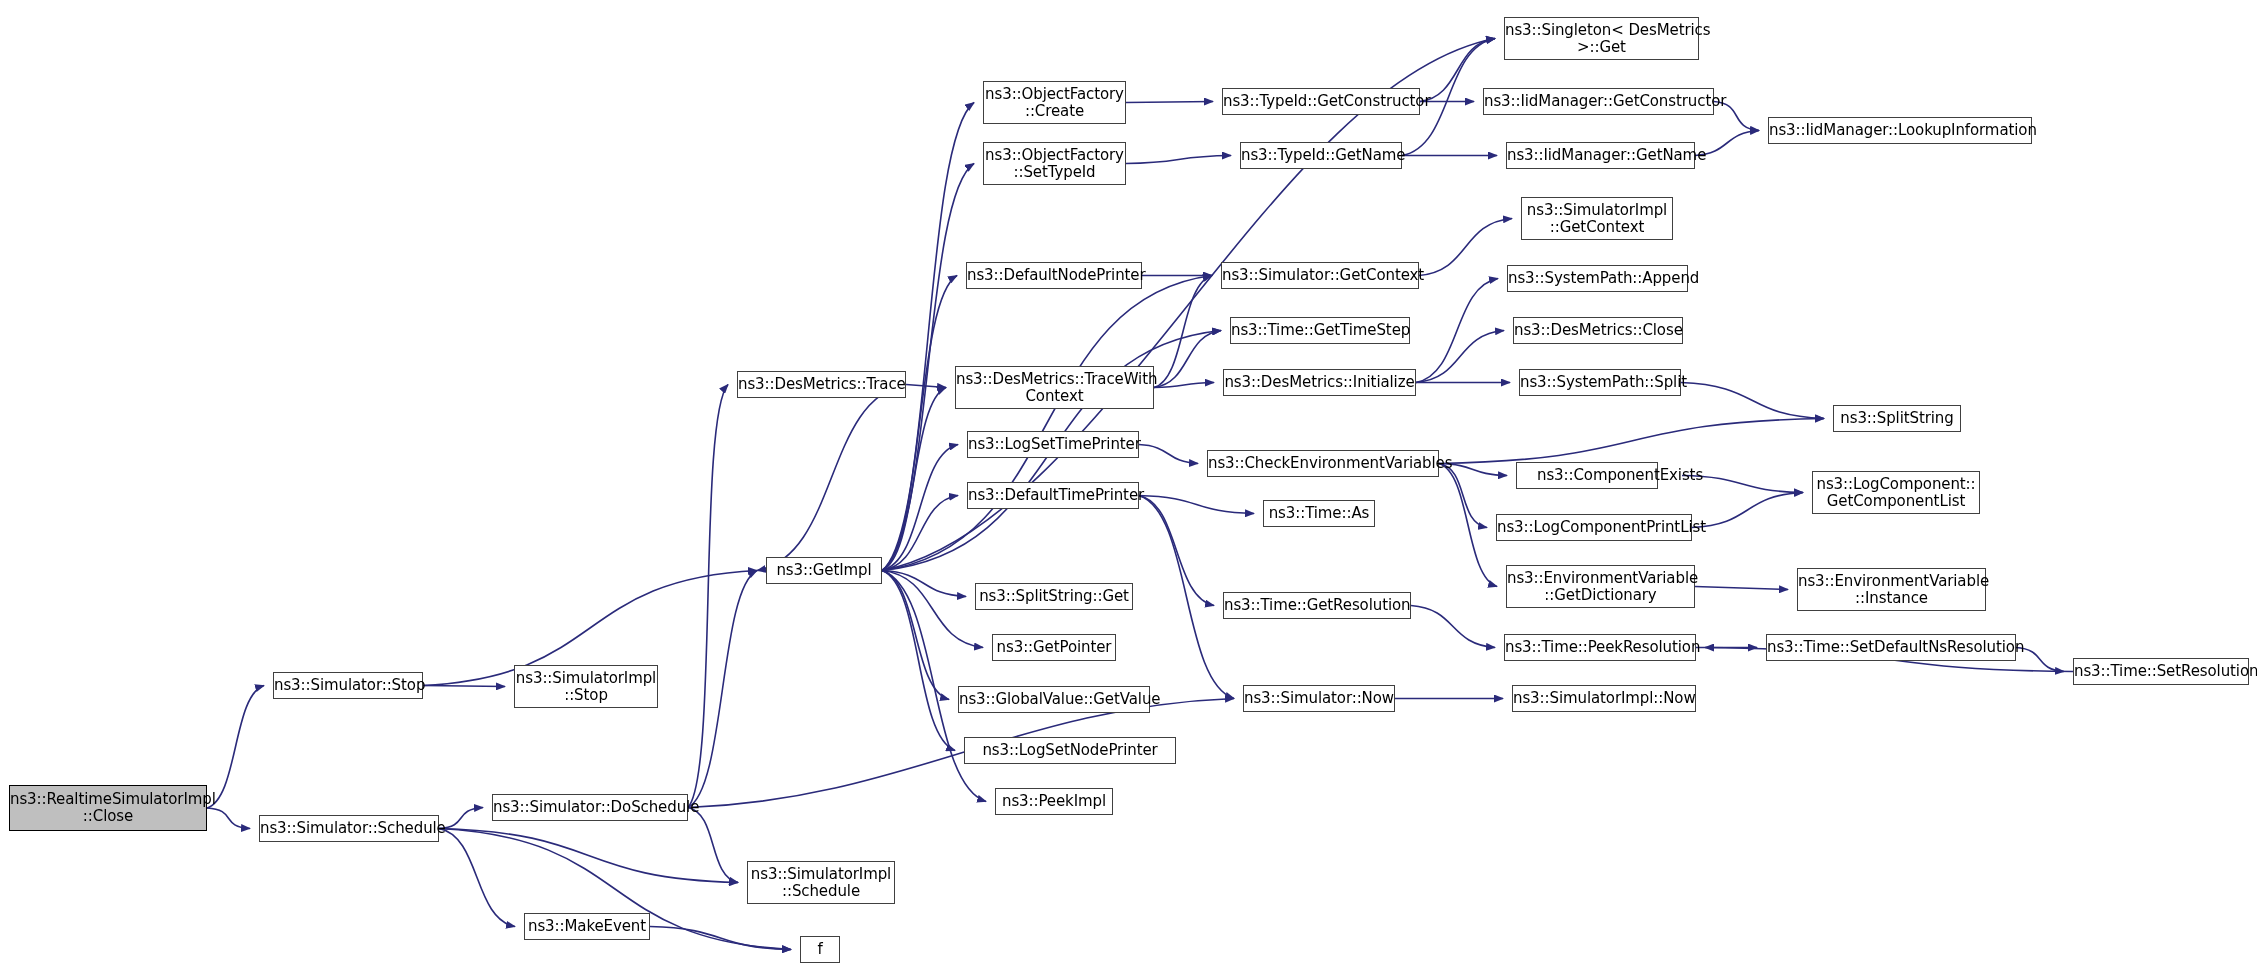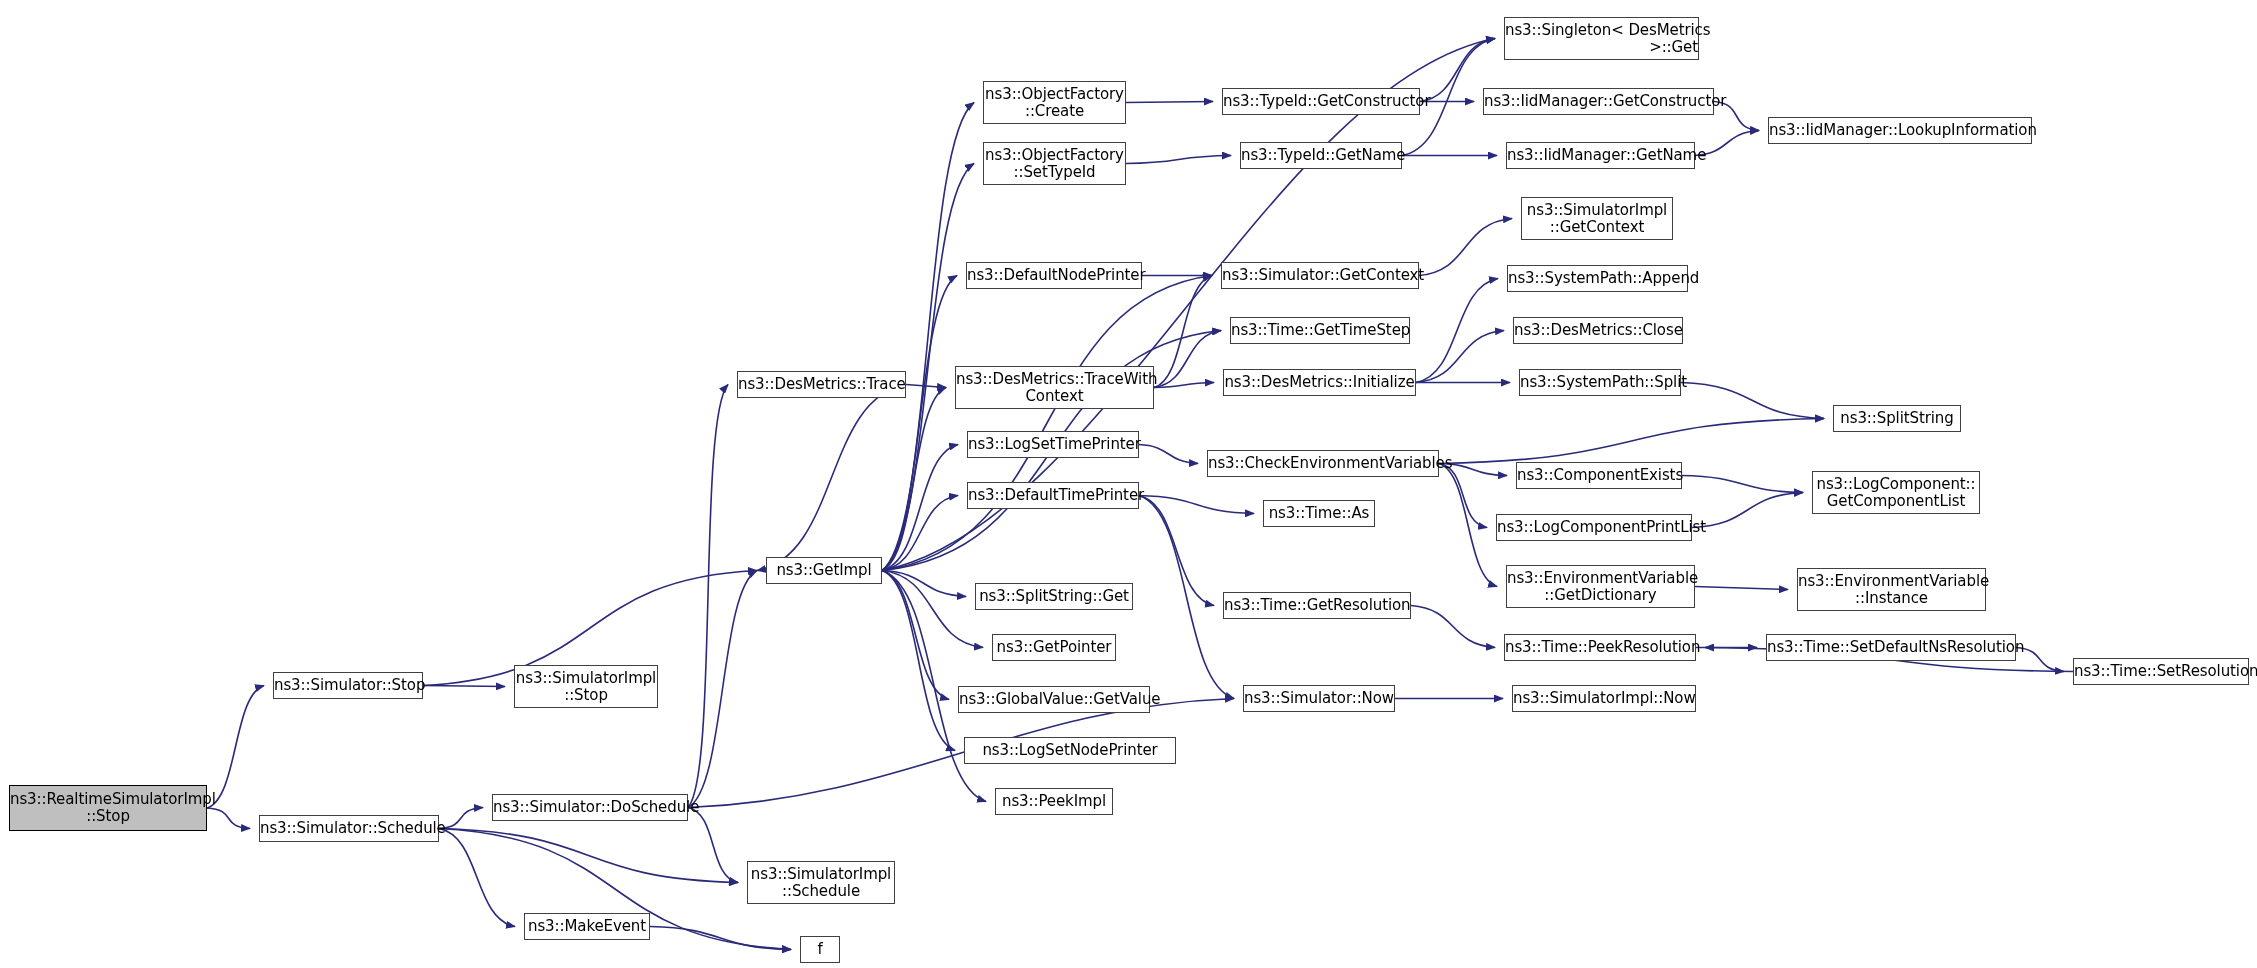--- a/index.html
+++ b/index.html
@@ -95,21 +95,21 @@
         <path d="M1695,586.5 L1788,589.5" marker-end="url(#ah)"></path>
         <path d="M1411,605.5 C1457.2,608.86 1448.8,644.14 1495,647.5" marker-end="url(#ah)"></path>
         <path d="M1395,698.5 L1503,698.5" marker-end="url(#ah)"></path>
         <path d="M1696,647.5 L1757,647.5" marker-end="url(#ah)"></path>
         <path d="M2016,647.5 C2046,649.42 2034,669.58 2064,671.5" marker-end="url(#ah)"></path>
         <path d="M2073,671.5 C1870.6,669.58 1907.4,649.42 1705,647.5" marker-end="url(#ah)"></path>
       </g>
   </svg>
   <div id="node-layer">
       <div class="node root" style="left: 9px; top: 785px; width: 198px; height: 46px;"><span class="lbl">ns3::RealtimeSimulatorImpl
-::Stop</span></div>
+::Close</span></div>
       <div class="node" style="left: 273px; top: 672px; width: 150px; height: 27px;"><span class="lbl">ns3::Simulator::Stop</span></div>
       <div class="node" style="left: 514px; top: 665px; width: 144px; height: 43px;"><span class="lbl">ns3::SimulatorImpl
 ::Stop</span></div>
       <div class="node" style="left: 259px; top: 815px; width: 180px; height: 27px;"><span class="lbl">ns3::Simulator::Schedule</span></div>
       <div class="node" style="left: 492px; top: 794px; width: 196px; height: 27px;"><span class="lbl">ns3::Simulator::DoSchedule</span></div>
       <div class="node" style="left: 747px; top: 861px; width: 148px; height: 43px;"><span class="lbl">ns3::SimulatorImpl
 ::Schedule</span></div>
       <div class="node" style="left: 524px; top: 913px; width: 126px; height: 27px;"><span class="lbl">ns3::MakeEvent</span></div>
       <div class="node" style="left: 800px; top: 936px; width: 40px; height: 27px;"><span class="lbl">f</span></div>
       <div class="node" style="left: 766px; top: 557px; width: 116px; height: 27px;"><span class="lbl">ns3::GetImpl</span></div>
@@ -130,30 +130,30 @@
       <div class="node" style="left: 995px; top: 788px; width: 118px; height: 27px;"><span class="lbl">ns3::PeekImpl</span></div>
       <div class="node" style="left: 1222px; top: 88px; width: 198px; height: 27px;"><span class="lbl">ns3::TypeId::GetConstructor</span></div>
       <div class="node" style="left: 1240px; top: 142px; width: 162px; height: 27px;"><span class="lbl">ns3::TypeId::GetName</span></div>
       <div class="node" style="left: 1221px; top: 262px; width: 198px; height: 27px;"><span class="lbl">ns3::Simulator::GetContext</span></div>
       <div class="node" style="left: 1230px; top: 317px; width: 180px; height: 27px;"><span class="lbl">ns3::Time::GetTimeStep</span></div>
       <div class="node" style="left: 1223px; top: 369px; width: 193px; height: 27px;"><span class="lbl">ns3::DesMetrics::Initialize</span></div>
       <div class="node" style="left: 1207px; top: 450px; width: 232px; height: 27px;"><span class="lbl">ns3::CheckEnvironmentVariables</span></div>
       <div class="node" style="left: 1263px; top: 500px; width: 112px; height: 27px;"><span class="lbl">ns3::Time::As</span></div>
       <div class="node" style="left: 1223px; top: 592px; width: 188px; height: 27px;"><span class="lbl">ns3::Time::GetResolution</span></div>
       <div class="node" style="left: 1243px; top: 685px; width: 152px; height: 27px;"><span class="lbl">ns3::Simulator::Now</span></div>
-      <div class="node" style="left: 1504px; top: 17px; width: 195px; height: 43px; text-align: right;"><span class="lbl">ns3::Singleton&lt; DesMetrics
+      <div class="node" style="left: 1504px; top: 17px; width: 195px; height: 43px;"><span class="lbl">ns3::Singleton&lt; DesMetrics
 &gt;::Get</span></div>
       <div class="node" style="left: 1483px; top: 88px; width: 231px; height: 27px;"><span class="lbl">ns3::IidManager::GetConstructor</span></div>
       <div class="node" style="left: 1506px; top: 142px; width: 189px; height: 27px;"><span class="lbl">ns3::IidManager::GetName</span></div>
       <div class="node" style="left: 1521px; top: 197px; width: 152px; height: 43px;"><span class="lbl">ns3::SimulatorImpl
 ::GetContext</span></div>
       <div class="node" style="left: 1507px; top: 265px; width: 181px; height: 27px;"><span class="lbl">ns3::SystemPath::Append</span></div>
       <div class="node" style="left: 1513px; top: 317px; width: 170px; height: 27px; align-items: center;"><span class="lbl">ns3::DesMetrics::Close</span></div>
       <div class="node" style="left: 1519px; top: 369px; width: 162px; height: 27px;"><span class="lbl">ns3::SystemPath::Split</span></div>
-      <div class="node" style="left: 1516px; top: 462px; width: 166px; height: 27px;"><span class="lbl">ns3::ComponentExists</span></div>
+      <div class="node" style="left: 1516px; top: 462px; width: 142px; height: 27px; padding-left: 20px;"><span class="lbl">ns3::ComponentExists</span></div>
       <div class="node" style="left: 1496px; top: 514px; width: 196px; height: 27px;"><span class="lbl">ns3::LogComponentPrintList</span></div>
       <div class="node" style="left: 1506px; top: 565px; width: 189px; height: 43px;"><span class="lbl">ns3::EnvironmentVariable
 ::GetDictionary</span></div>
       <div class="node" style="left: 1504px; top: 634px; width: 192px; height: 27px;"><span class="lbl">ns3::Time::PeekResolution</span></div>
       <div class="node" style="left: 1512px; top: 685px; width: 184px; height: 27px;"><span class="lbl">ns3::SimulatorImpl::Now</span></div>
       <div class="node" style="left: 1768px; top: 117px; width: 264px; height: 27px;"><span class="lbl">ns3::IidManager::LookupInformation</span></div>
       <div class="node" style="left: 1833px; top: 405px; width: 128px; height: 27px;"><span class="lbl">ns3::SplitString</span></div>
       <div class="node" style="left: 1812px; top: 471px; width: 168px; height: 43px;"><span class="lbl">ns3::LogComponent::
 GetComponentList</span></div>
       <div class="node" style="left: 1797px; top: 568px; width: 189px; height: 43px;"><span class="lbl">ns3::EnvironmentVariable

